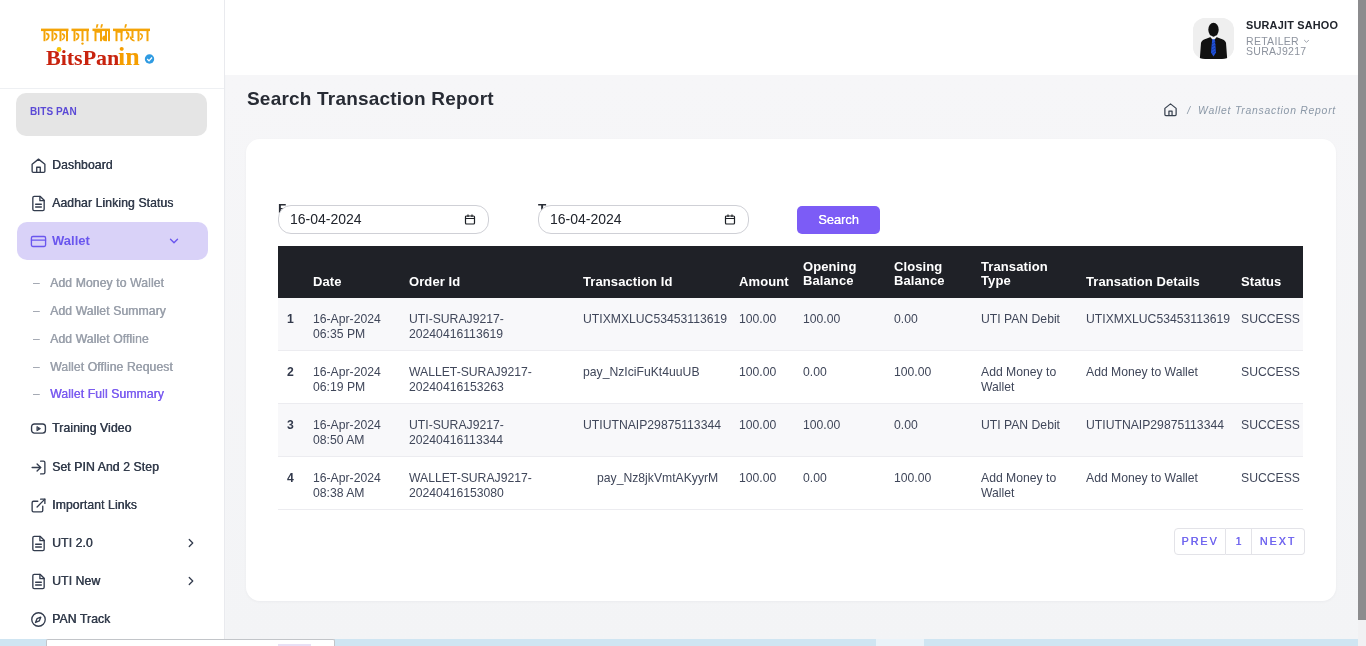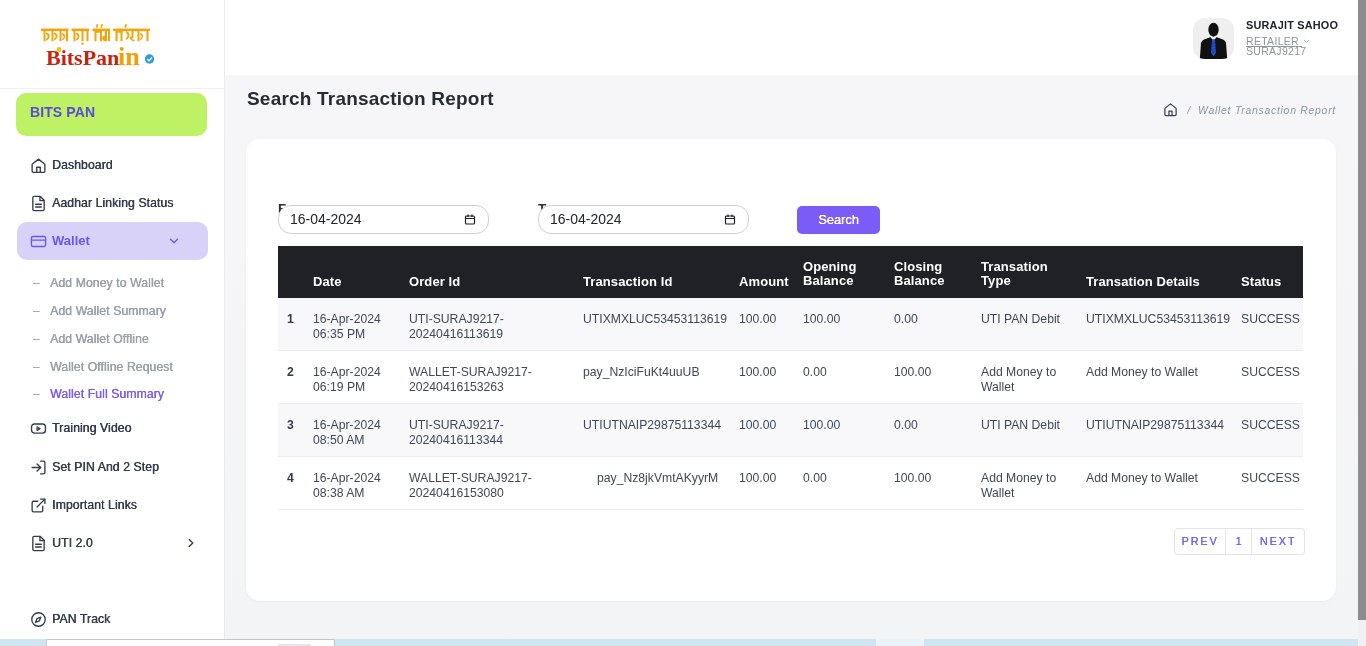--- a/index.html
+++ b/index.html
@@ -1,40 +1,40 @@
 <!DOCTYPE html>
 <html><head>
 <meta charset="utf-8">
 <style>
 * { margin:0; padding:0; box-sizing:border-box; }
 html,body { width:1366px; height:646px; overflow:hidden; font-family:"Liberation Sans", sans-serif; background:#f4f5f7; position:relative; }
 
 
 #sidebar { position:absolute; left:0; top:0; width:225px; height:646px; background:#fff; border-right:1px solid #e9eaee; z-index:5; }
 #logoblock { position:absolute; left:0; top:0; width:224px; height:89px; background:#fff; border-bottom:1px solid #eef0f3; }
-#bitspan { position:absolute; left:16px; top:93px; width:191px; height:43px; background:#bef264; border-radius:10px; color:#5b4ad6; font-size:14px; font-weight:bold; letter-spacing:0.1px; line-height:38px; padding-left:14px; }
+#bitspan { position:absolute; left:16px; top:93px; width:191px; height:43px; background:#e5e5e5; border-radius:10px; color:#5b4ad6; font-size:10px; font-weight:bold; letter-spacing:0.1px; line-height:38px; padding-left:14px; }
 .mi { position:absolute; left:0; width:224px; height:38px; }
 .mi .ic { position:absolute; left:30px; top:10.5px; width:17px; height:17px; }
 .mi .lb { position:absolute; left:52px; top:0; height:38px; line-height:38px; font-size:12.2px; font-weight:normal; color:#333c4c; letter-spacing:0.1px; text-shadow:0.45px 0 0 currentColor; }
 .mi .chev { position:absolute; right:26px; top:12px; width:14px; height:14px; }
 #walletpill { position:absolute; left:17px; top:222px; width:191px; height:38px; background:#d9d2f8; border-radius:10px; }
 #walletpill .ic { position:absolute; left:13px; top:10.5px; width:17px; height:17px; }
 #walletpill .lb { position:absolute; left:35px; height:38px; line-height:38px; font-size:13px; font-weight:bold; color:#6a56ee; }
 #walletpill .chev { position:absolute; right:27px; top:12px; width:14px; height:14px; }
 .smi { position:absolute; left:0; width:224px; height:28px; font-size:12.2px; color:#9aa0ab; font-weight:normal; letter-spacing:0.1px; }
 .smi .lb { text-shadow:0.45px 0 0 currentColor; }
 .smi .dash { position:absolute; left:33px; top:0; line-height:28px; font-weight:normal; }
 .smi .lb { position:absolute; left:50px; top:0; line-height:28px; letter-spacing:0.1px; }
 .smi.active { color:#7b5cf0; }
 
 
 #header { position:absolute; left:225px; top:0; width:1141px; height:75px; background:#fff; }
 #avatar { position:absolute; left:968px; top:18px; width:41px; height:41px; border-radius:12px; background:#efefef; overflow:hidden; }
 #uname { position:absolute; left:1021px; top:19px; font-size:10.9px; font-weight:bold; color:#20242c; letter-spacing:0.2px; }
-#urole { position:absolute; left:1021px; top:34.5px; font-size:10.5px; color:#8d939e; letter-spacing:0.3px;text-decoration:underline; }
+#urole { position:absolute; left:1021px; top:34.5px; font-size:10.5px; color:#8d939e; letter-spacing:0.3px; }
 #uid  { position:absolute; left:1021px; top:45px; font-size:10.5px; color:#8d939e; letter-spacing:0.3px; }
 
 
 #main { position:absolute; left:226px; top:75px; width:1132px; height:571px; background:linear-gradient(#f6f6f8, #f3f4f6); }
 #ptitle { position:absolute; left:21px; top:13px; font-size:19px; font-weight:bold; color:#272b34; letter-spacing:0.2px; }
 #crumb { position:absolute; right:22px; top:27px; height:16px; font-size:10.4px; color:#8b98a7; letter-spacing:0.75px;font-style:italic; }
 #crumb svg { vertical-align:-3px; margin-right:6px; }
 
 #card { position:absolute; left:20px; top:64px; width:1090px; height:462px; background:#fff; border-radius:14px; box-shadow:0 1px 3px rgba(30,30,60,0.04); }
 .flabel { position:absolute; top:30px; font-size:13.5px; font-weight:bold; color:#2a2e37;margin-top:32px; }
@@ -309,20 +309,31 @@
     <svg class="ic" viewBox="0 0 24 24" fill="none" stroke="#333c4e" stroke-width="1.9" stroke-linecap="round" stroke-linejoin="round">
         <path d="M14.5 2H6a2 2 0 0 0-2 2v16a2 2 0 0 0 2 2h12a2 2 0 0 0 2-2V7.5Z"></path>
         <path d="M14 2v6h6"></path>
         <path d="M8 13h8M8 17h8"></path>
       </svg>
     <span class="lb">UTI 2.0</span>
     <svg class="chev" viewBox="0 0 24 24" fill="none" stroke="#333c4e" stroke-width="2.2" stroke-linecap="round" stroke-linejoin="round">
         <path d="M9 6l6 6-6 6"></path>
       </svg>
   </div>
+  <div class="mi" style="top:562px;">
+    <svg class="ic" viewBox="0 0 24 24" fill="none" stroke="#333c4e" stroke-width="1.9" stroke-linecap="round" stroke-linejoin="round">
+        <path d="M14.5 2H6a2 2 0 0 0-2 2v16a2 2 0 0 0 2 2h12a2 2 0 0 0 2-2V7.5Z"></path>
+        <path d="M14 2v6h6"></path>
+        <path d="M8 13h8M8 17h8"></path>
+      </svg>
+    <span class="lb">UTI New</span>
+    <svg class="chev" viewBox="0 0 24 24" fill="none" stroke="#333c4e" stroke-width="2.2" stroke-linecap="round" stroke-linejoin="round">
+        <path d="M9 6l6 6-6 6"></path>
+      </svg>
+  </div>
   <div class="mi" style="top:600px;">
     <svg class="ic" viewBox="0 0 24 24" fill="none" stroke="#333c4e" stroke-width="1.9" stroke-linecap="round" stroke-linejoin="round">
         <circle cx="12" cy="12" r="9.5"></circle>
         <path d="M15.2 8.8l-2.1 5.3-5.3 2.1 2.1-5.3z"></path>
       </svg>
     <span class="lb">PAN Track</span>
   </div>
 </div>
 
 <div id="bottombar">

